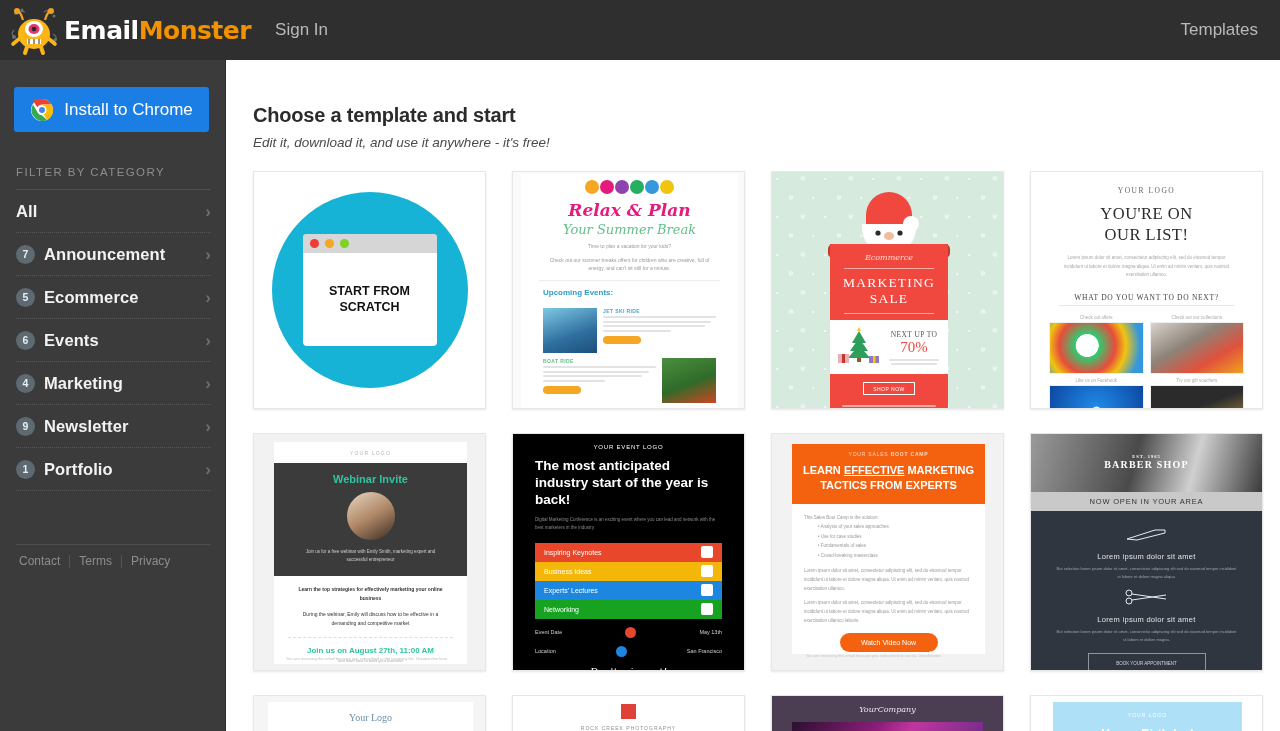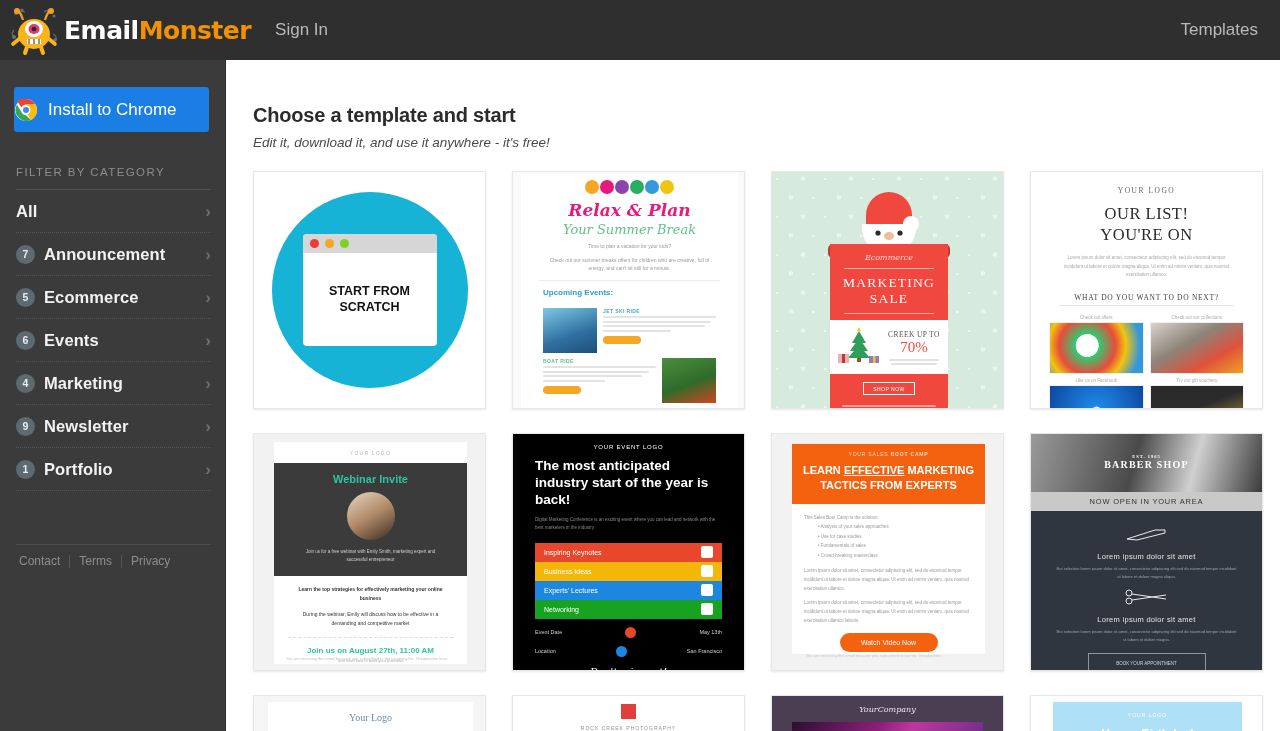--- a/index.html
+++ b/index.html
@@ -44,21 +44,21 @@
     position: absolute; top: 60px; left: 0;
     width: 226px; height: 671px;
     background: #3b3b3b;
     border-right: 1px solid #2d2d2d;
   }
   .chrome-btn {
     margin: 27px 16px 0 14px;
     height: 45px;
     background: #1a7ee5;
     border-radius: 3px;
-    display: flex; align-items: center; 
+    display: flex; align-items: center; justify-content: center;
     cursor: pointer;
   }
   .chrome-icon { width: 24px; height: 24px; margin-right: 10px; }
   .chrome-label { color: #fff; font-size: 17px; font-weight: 500; }
 
   .filter-head {
     margin: 34px 0 0 16px;
     color: #8d8d8d;
     font-size: 11.5px;
     letter-spacing: 1.4px;
@@ -622,41 +622,41 @@
                 <polygon points="23,18 34,31 12,31" fill="#2e9e5b"></polygon>
                 <rect x="21" y="31" width="4" height="4" fill="#8b5a2b"></rect>
                 <polygon points="23,0 25,4 21,4" fill="#f5c518"></polygon>
                 <rect x="2" y="27" width="11" height="9" fill="#e8b0b8"></rect>
                   <rect x="6" y="27" width="3" height="9" fill="#c0392b"></rect>
                 <rect x="33" y="29" width="10" height="7" fill="#8e7cc3"></rect>
                   <rect x="37" y="29" width="2.5" height="7" fill="#f5c518"></rect>
               </svg>
             </div>
             <div style="flex:1">
-              <div class="c3-save">CREEK UP TO</div>
+              <div class="c3-save">NEXT UP TO</div>
               <div class="c3-70">70%</div>
               <div class="ln" style="width:90%;margin:3px auto 0"></div>
                 <div class="ln" style="width:82%;margin:2px auto 0"></div>
             </div>
           </div>
           <div class="c3-shop">SHOP NOW</div>
           <div style="padding:0 12px 10px">
             <div class="ln" style="background:rgba(255,255,255,.5);width:100%"></div>
 
           </div>
         </div>
       </div>
     </div>
 
     <div class="card c4">
       <div class="card-inner">
         <div class="c4-logo">YOUR LOGO</div>
         <div class="c4-t">
+          <div>YOU'RE ON</div>
           <div>OUR LIST!</div>
-          <div>YOU'RE ON</div>
         </div>
         <div class="c4-p">Lorem ipsum dolor sit amet, consectetur adipiscing elit, sed do eiusmod tempor incididunt ut labore et dolore magna aliqua. Ut enim ad minim veniam, quis nostrud exercitation ullamco.</div>
         <div class="c4-q">WHAT DO YOU WANT TO DO NEXT?</div>
         <div class="c4-qrule"></div>
         <div class="c4-grid">
           <div>
             <div class="c4-cap">Check out offers</div>
             <div class="c4-img img-sale"></div>
           </div>
           <div>

